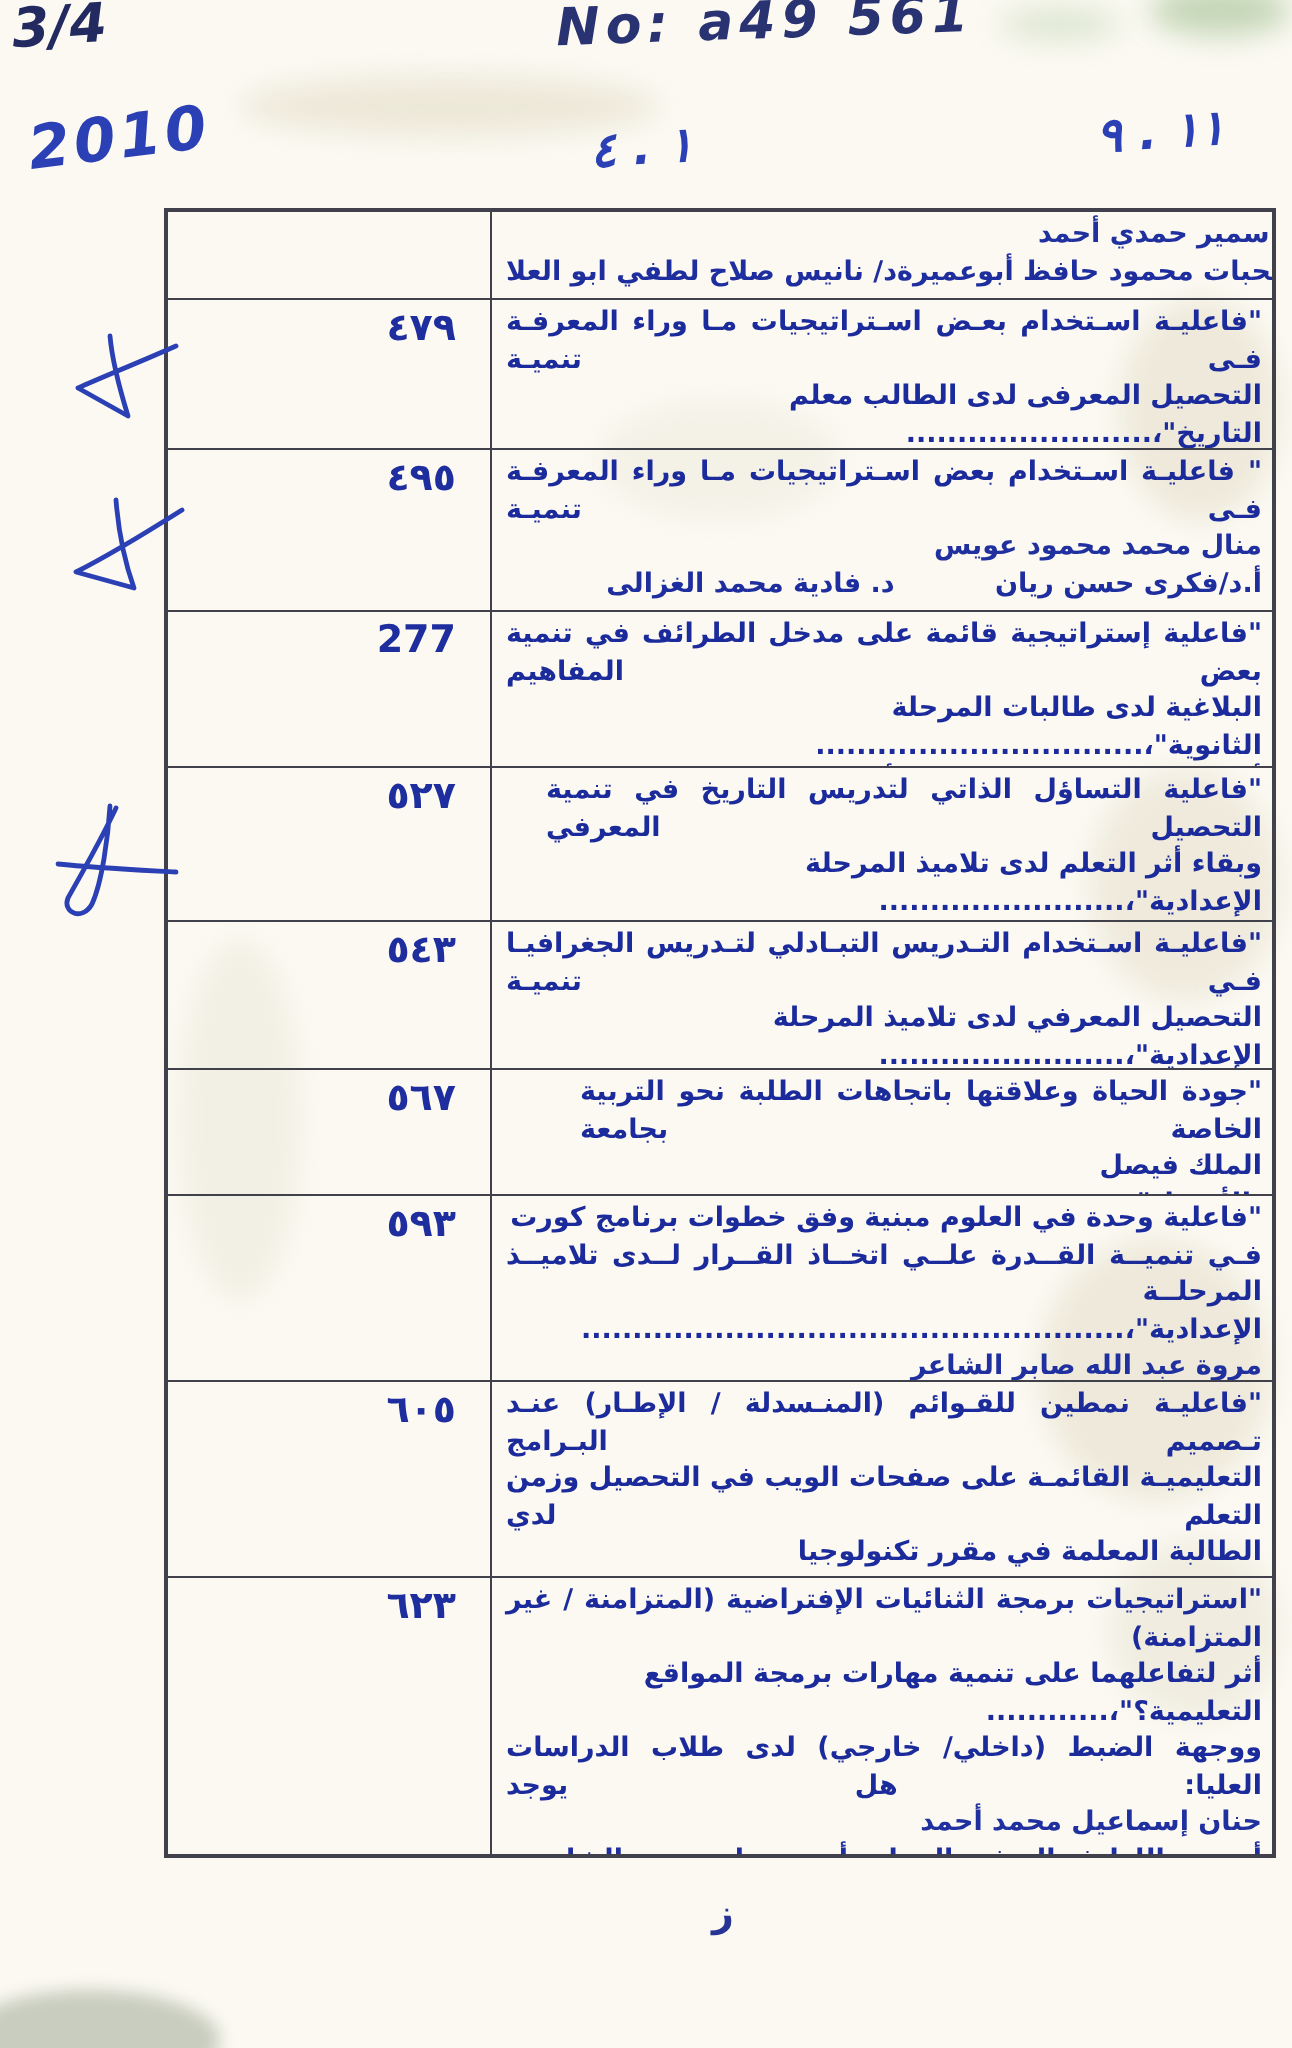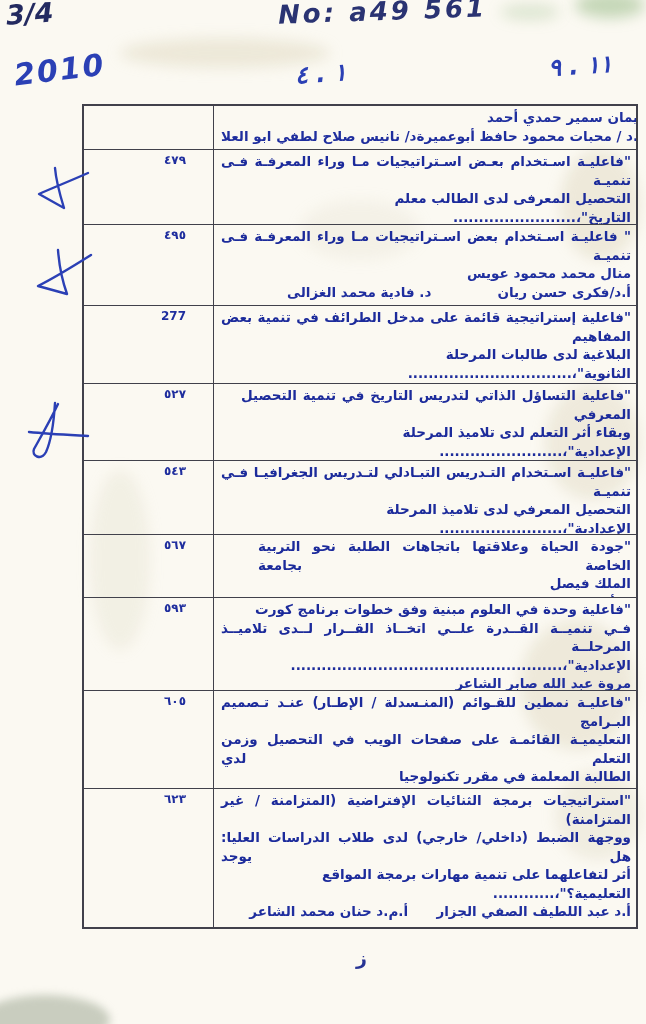--- a/index.html
+++ b/index.html
@@ -34,22 +34,22 @@
   .tbl{
     position:absolute;left:82px;top:104px;width:556px;
     border:2px solid #41414b;box-sizing:border-box;
     display:flex;flex-direction:column;background:rgba(255,255,255,0);
   }
   .row{display:flex;border-top:1.5px solid #41414b;overflow:hidden;box-sizing:border-box;}
   .row:first-child{border-top:none;}
   .pcell{
     width:130px;flex:0 0 130px;box-sizing:border-box;
     border-right:1.5px solid #41414b;
-    text-align:right;padding:3px 27px 0 0;
-    font-size:12px;font-weight:bold;color:#1f2e9e;
+    text-align:right;padding:3px 17px 0 0;
+    font-size:19px;font-weight:bold;color:#1f2e9e;margin-left:32px;
   }
   .ccell{
     flex:1;direction:rtl;text-align:right;
     padding:2px 5px 0 7px;box-sizing:border-box;
     font-size:13.5px;font-weight:bold;color:#1f2e9e;line-height:18.5px;
   }
   .title{color:#1c2b9b;}
   .title.j{text-align:justify;text-align-last:justify;}
   .dots{letter-spacing:1.5px;}
   .name{color:#20309f;}
@@ -175,22 +175,23 @@
           <div class="title j">التعليميـة القائمـة على صفحات الويب في التحصيل وزمن التعلم لدي</div>
           <div class="title"><span>الطالبة المعلمة في مقرر تكنولوجيا التعليم"،</span><span class="dots">........................</span></div>
         </div>
       </div>
       <div class="row" style="height: 139px; justify-content: flex-end;">
         <div class="pcell">
           <div class="pnum">٦٢٣</div>
         </div>
         <div class="ccell">
           <div class="title j">"استراتيجيات برمجة الثنائيات الإفتراضية (المتزامنة / غير المتزامنة)</div>
+          <div class="title"><span>أثر لتفاعلهما على تنمية مهارات برمجة المواقع التعليمية؟"،</span><span class="dots">............</span></div>
           <div class="title j">ووجهة الضبط (داخلي/ خارجي) لدى طلاب الدراسات العليا: هل يوجد</div>
-          <div class="title"><span>أثر لتفاعلهما على تنمية مهارات برمجة المواقع التعليمية؟"،</span><span class="dots">............</span></div>
+          <div class="name">حنان إسماعيل محمد أحمد</div>
           <div class="pair">
             <span class="pr">أ.د عبد اللطيف الصفي الجزار</span>
             <span class="pl">أ.م.د حنان محمد الشاعر</span>
           </div>
         </div>
       </div>
     </div>
 
   <svg class="hw-marks" width="646" height="1024" viewBox="0 0 646 1024">
     <g stroke="#2b40b5" stroke-width="2.4" fill="none" stroke-linecap="round" stroke-linejoin="round">

